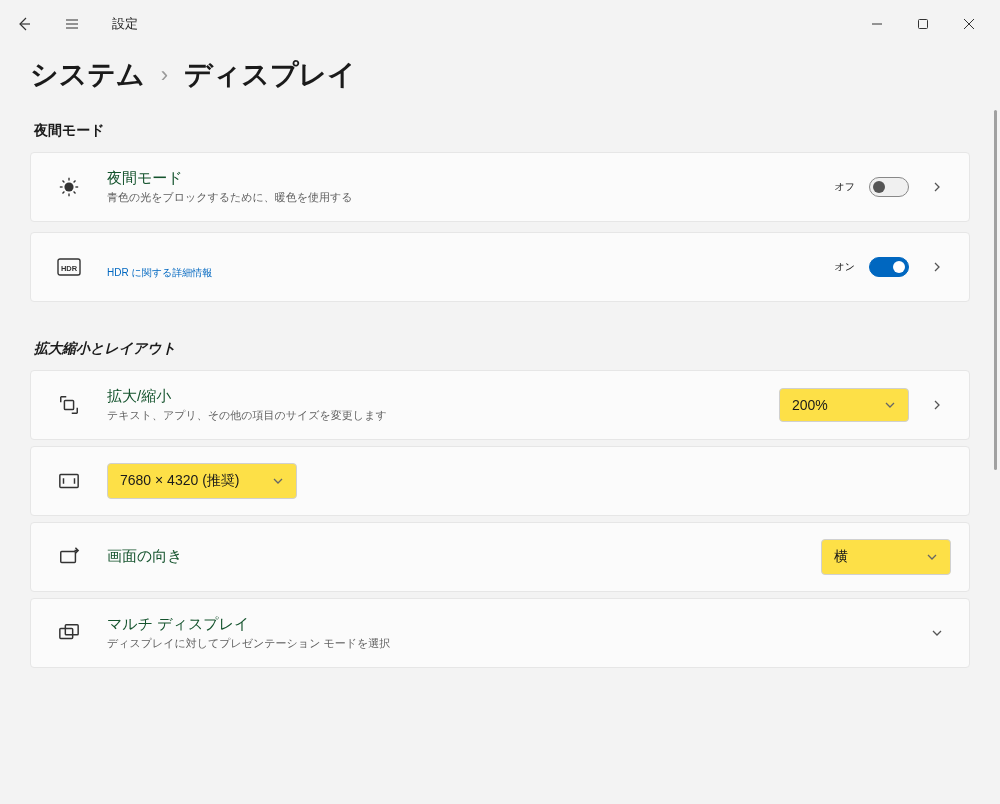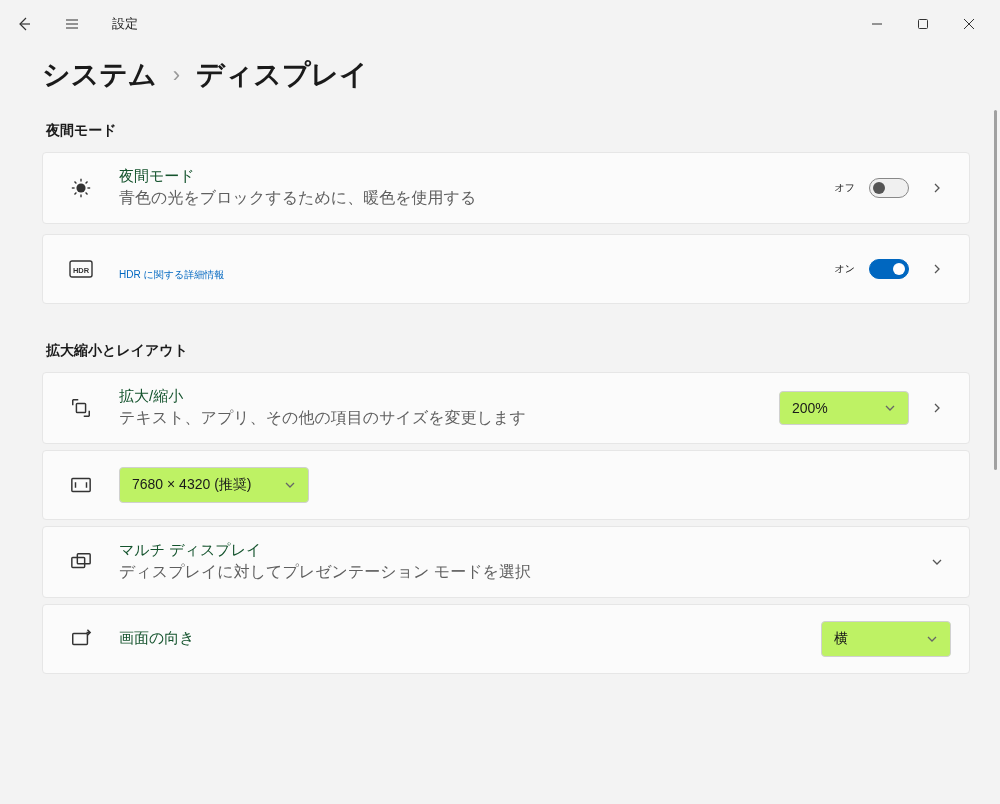--- a/index.html
+++ b/index.html
@@ -17,21 +17,21 @@
   display: flex;
   align-items: center;
   padding: 4px 8px;
   gap: 28px;
 }
 .tb-left { display: flex; align-items: center; gap: 16px; }
 .tb-btn { width: 32px; height: 32px; display: flex; align-items: center; justify-content: center; border-radius: 4px; cursor: pointer; }
 .app-title { font-size: 13px; margin-left: 8px; }
 .tb-right { margin-left: auto; display: flex; }
 .win-btn { width: 46px; height: 32px; display: flex; align-items: center; justify-content: center; cursor: pointer; }
-.content { padding: 8px 30px 30px 42px; height: calc(100% - 48px); overflow-y: auto; }
+.content { padding: 8px 30px 30px 30px; height: calc(100% - 48px); overflow-y: auto; }
 .breadcrumb {
   display: flex;
   align-items: center;
   gap: 16px;
   margin-bottom: 28px;
   font-size: 28px;
   font-weight: 600;
 }
 .bc-sep { color: #999; font-weight: 400; font-size: 22px; }
 .section-header { font-size: 14px; font-weight: 600; margin: 14px 0 12px 4px; }
@@ -41,34 +41,34 @@
   border-radius: 4px;
   padding: 14px 18px;
   margin-bottom: 6px;
   display: flex;
   align-items: center;
   min-height: 70px;
 }
 .card-icon { width: 40px; display: flex; align-items: center; justify-content: center; flex-shrink: 0; margin-right: 18px; }
 .card-text { flex: 1; min-width: 0; }
 .card-title { font-size: 15px; color: #14532d; margin-bottom: 2px; }
-.card-sub { font-size: 16px; color: #5f5f5f; }
+.card-sub { font-size: 11px; color: #5f5f5f; }
 .card-link { font-size: 10px; color: #0067c0; cursor: pointer; margin-top: 12px; }
 .card-controls { display: flex; align-items: center; gap: 14px; }
 .toggle-label { font-size: 10px; }
 .toggle { width: 40px; height: 20px; border-radius: 10px; position: relative; cursor: pointer; }
 .toggle.off { background: #f0f0f0; border: 1px solid #888; }
 .toggle.off::after { content: ""; position: absolute; width: 12px; height: 12px; background: #555; border-radius: 50%; left: 3px; top: 3px; }
 .toggle.on { background: #0067c0; border: 1px solid #0067c0; }
 .toggle.on::after { content: ""; position: absolute; width: 12px; height: 12px; background: #fff; border-radius: 50%; right: 3px; top: 3px; }
 .chevron {
   width: 28px; height: 28px; display: flex; align-items: center; justify-content: center; cursor: pointer; color: #555;
 }
 .select {
-  background: #bef264;
+  background: #fde047;
   border: 1px solid #d0d0d0;
   border-radius: 4px;
   padding: 8px 12px;
   font-size: 14px;
   display: flex;
   align-items: center;
   gap: 20px;
   cursor: pointer;
   min-width: 130px;
 }
@@ -176,21 +176,21 @@
       <span class="toggle-label">オン</span>
       <div class="toggle on"></div>
       <div class="chevron">
         <svg width="12" height="12" viewBox="0 0 12 12">
             <path d="M4 2l4 4-4 4" stroke="#555" stroke-width="1.3" fill="none"></path>
           </svg>
       </div>
     </div>
   </div>
 
-  <div class="section-header" style="margin-top:38px;">拡大縮小とレイアウト</div>
+  <div class="section-header" style="margin-top:38px;font-style:italic;">拡大縮小とレイアウト</div>
 
   <div class="card">
     <div class="card-icon">
       <svg width="22" height="22" viewBox="0 0 24 24" stroke="#333" stroke-width="1.6" fill="none">
           <path d="M3 3h6M3 3v6M21 21h-6M21 21v-6"></path>
           <rect x="7" y="7" width="10" height="10" rx="1"></rect>
         </svg>
     </div>
     <div class="card-text">
       <div class="card-title">拡大/縮小</div>
@@ -228,54 +228,54 @@
               <path d="M2 4l4 4 4-4" stroke="#666" stroke-width="1.3" fill="none"></path>
             </svg>
         </span>
       </div>
     </div>
   </div>
 
   <div class="card">
     <div class="card-icon">
       <svg width="22" height="22" viewBox="0 0 24 24" stroke="#333" stroke-width="1.6" fill="none">
-          <rect x="2" y="7" width="14" height="11" rx="1"></rect>
-          <rect x="8" y="3" width="14" height="11" rx="1"></rect>
-        </svg>
-    </div>
-    <div class="card-text">
-      <div class="card-title">マルチ ディスプレイ</div>
-      <div class="card-sub">ディスプレイに対してプレゼンテーション モードを選択</div>
-    </div>
-    <div class="card-controls">
-      <div class="chevron">
-        <svg width="12" height="12" viewBox="0 0 12 12">
-            <path d="M2 4l4 4 4-4" stroke="#555" stroke-width="1.3" fill="none"></path>
-          </svg>
-      </div>
-    </div>
-  </div>
-
-  <div class="card">
-    <div class="card-icon">
-      <svg width="22" height="22" viewBox="0 0 24 24" stroke="#333" stroke-width="1.6" fill="none">
           <rect x="3" y="6" width="16" height="12" rx="1"></rect>
           <path d="M19 2l3 3-3 3M22 5h-4"></path>
         </svg>
     </div>
     <div class="card-text">
       <div class="card-title">画面の向き</div>
     </div>
     <div class="card-controls">
       <div class="select">
         <span>横</span>
         <span class="sel-chev">
           <svg width="12" height="12" viewBox="0 0 12 12">
               <path d="M2 4l4 4 4-4" stroke="#666" stroke-width="1.3" fill="none"></path>
             </svg>
         </span>
       </div>
     </div>
   </div>
 
+  <div class="card">
+    <div class="card-icon">
+      <svg width="22" height="22" viewBox="0 0 24 24" stroke="#333" stroke-width="1.6" fill="none">
+          <rect x="2" y="7" width="14" height="11" rx="1"></rect>
+          <rect x="8" y="3" width="14" height="11" rx="1"></rect>
+        </svg>
+    </div>
+    <div class="card-text">
+      <div class="card-title">マルチ ディスプレイ</div>
+      <div class="card-sub">ディスプレイに対してプレゼンテーション モードを選択</div>
+    </div>
+    <div class="card-controls">
+      <div class="chevron">
+        <svg width="12" height="12" viewBox="0 0 12 12">
+            <path d="M2 4l4 4 4-4" stroke="#555" stroke-width="1.3" fill="none"></path>
+          </svg>
+      </div>
+    </div>
+  </div>
+
 </div>
 
 <div class="scrollbar"></div>
 
 </body></html>

